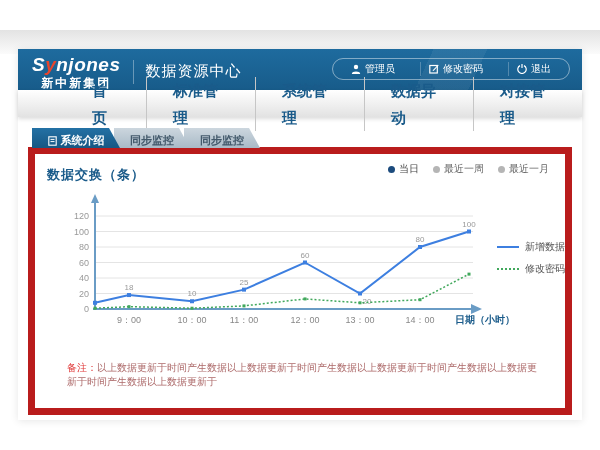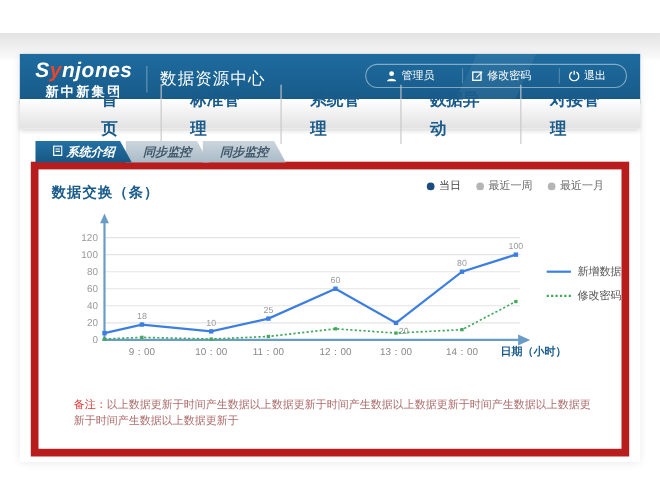--- a/index.html
+++ b/index.html
@@ -34,23 +34,23 @@
   
   .nav { position:absolute; left:0; right:0; top:41px; height:27px;
     background:linear-gradient(to bottom,#ffffff,#e2e2e2);
     box-shadow:0 2px 4px rgba(0,0,0,.14); display:flex; align-items:center; padding-left:48px; }
   .nav-item { color:#1a5b8a; font-size:15px; font-weight:bold; padding:0 26px;
     line-height:27px; cursor:pointer; text-decoration:none; }
   .nav-item + .nav-item { border-left:1px solid #c6c6c6; }
 
   
   .tabs { position:absolute; left:14px; top:79px; display:flex; height:20px; }
-  .tab { height:20px; display:flex; align-items:center; justify-content:center; gap:4px;
+  .tab { height:20px; display:flex; align-items:flex-end; justify-content:center; gap:4px;
     font-size:11px; font-weight:bold; cursor:pointer;
-    clip-path:polygon(0 0, calc(100% - 11px) 0, 100% 100%, 0 100%);font-style:italic; }
+    clip-path:polygon(0 0, calc(100% - 11px) 0, 100% 100%, 0 100%); }
   .tab.active { width:88px; background:linear-gradient(to bottom,#2371a5,#175783);
     color:#fff; z-index:3; }
   .tab.inactive { width:76px; margin-left:-6px;
     background:linear-gradient(to bottom,#ccd6de,#a9bac7); color:#43596b; }
   .tab.inactive.t2 { z-index:2; } .tab.inactive.t3 { z-index:1; }
 
   
   .panel { position:absolute; left:10px; right:10px; top:98px; height:268px;
     background:#fff; border:7px solid #b91c1c; }
   .range-group { position:absolute; right:16px; top:8px; display:flex; gap:14px; }

